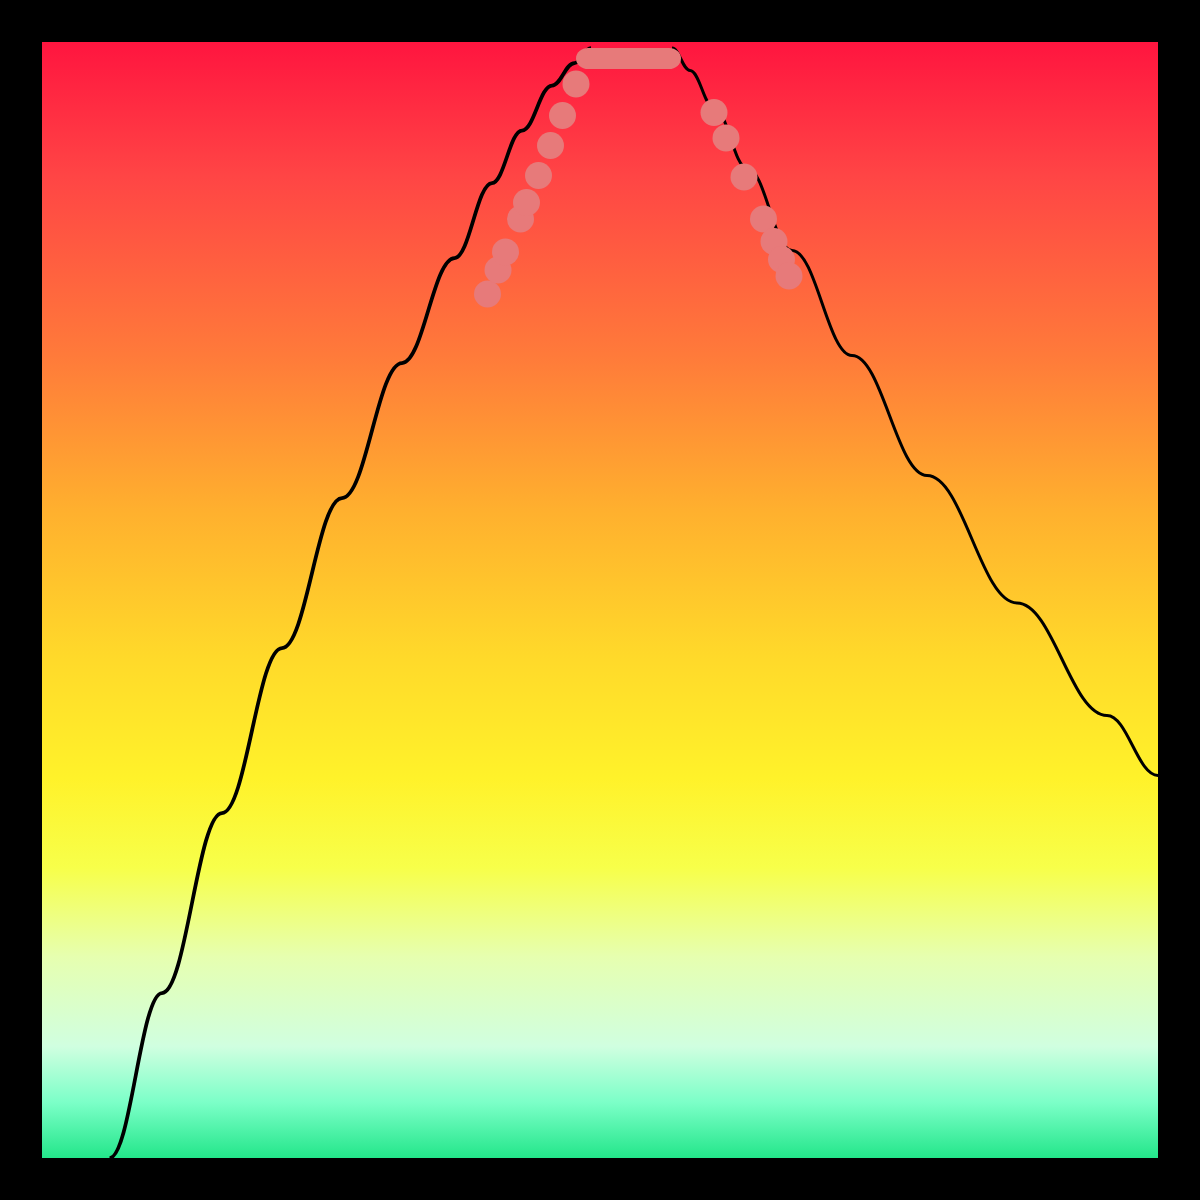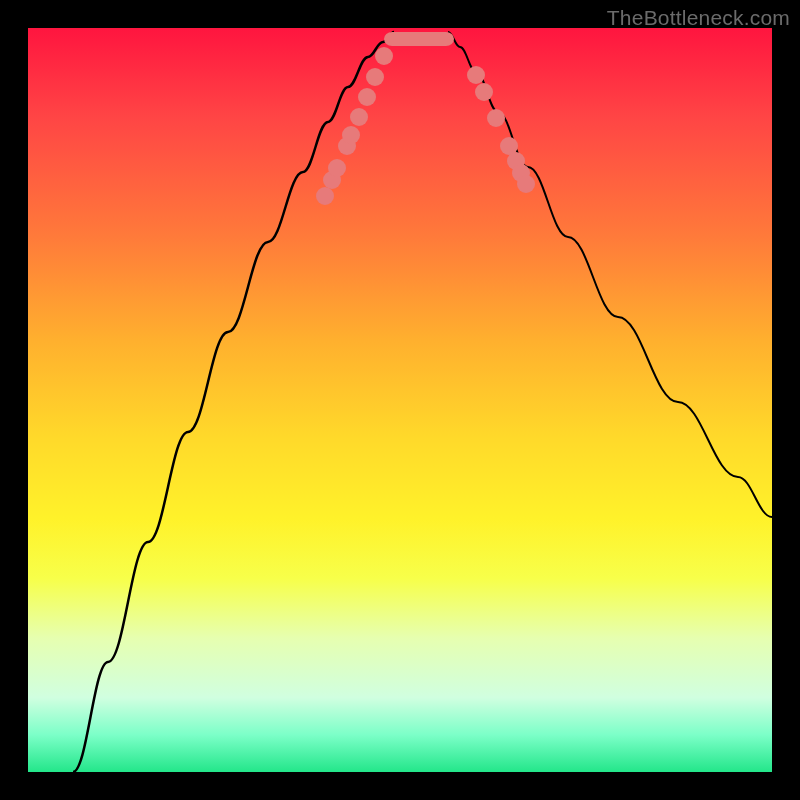--- a/index.html
+++ b/index.html
@@ -78,14 +78,13 @@
           <ellipse cx="456" cy="64" rx="9" ry="9" fill="#e77a7a" stroke="#d46a6a" stroke-width="0"></ellipse>
           <ellipse cx="468" cy="90" rx="9" ry="9" fill="#e77a7a" stroke="#d46a6a" stroke-width="0"></ellipse>
           <ellipse cx="481" cy="118" rx="9" ry="9" fill="#e77a7a" stroke="#d46a6a" stroke-width="0"></ellipse>
           <ellipse cx="488" cy="133" rx="9" ry="9" fill="#e77a7a" stroke="#d46a6a" stroke-width="0"></ellipse>
           <ellipse cx="493" cy="145" rx="9" ry="9" fill="#e77a7a" stroke="#d46a6a" stroke-width="0"></ellipse>
           <ellipse cx="498" cy="156" rx="9" ry="9" fill="#e77a7a" stroke="#d46a6a" stroke-width="0"></ellipse>
         </g>
       <rect id="bottom-bar" x="356" y="4" width="70" height="14" rx="8" fill="#e77a7a"></rect>
     </svg>
   </div>
-  <div class="watermark">TheBottleneck.com</div>
 </div>
 
 </body></html>

